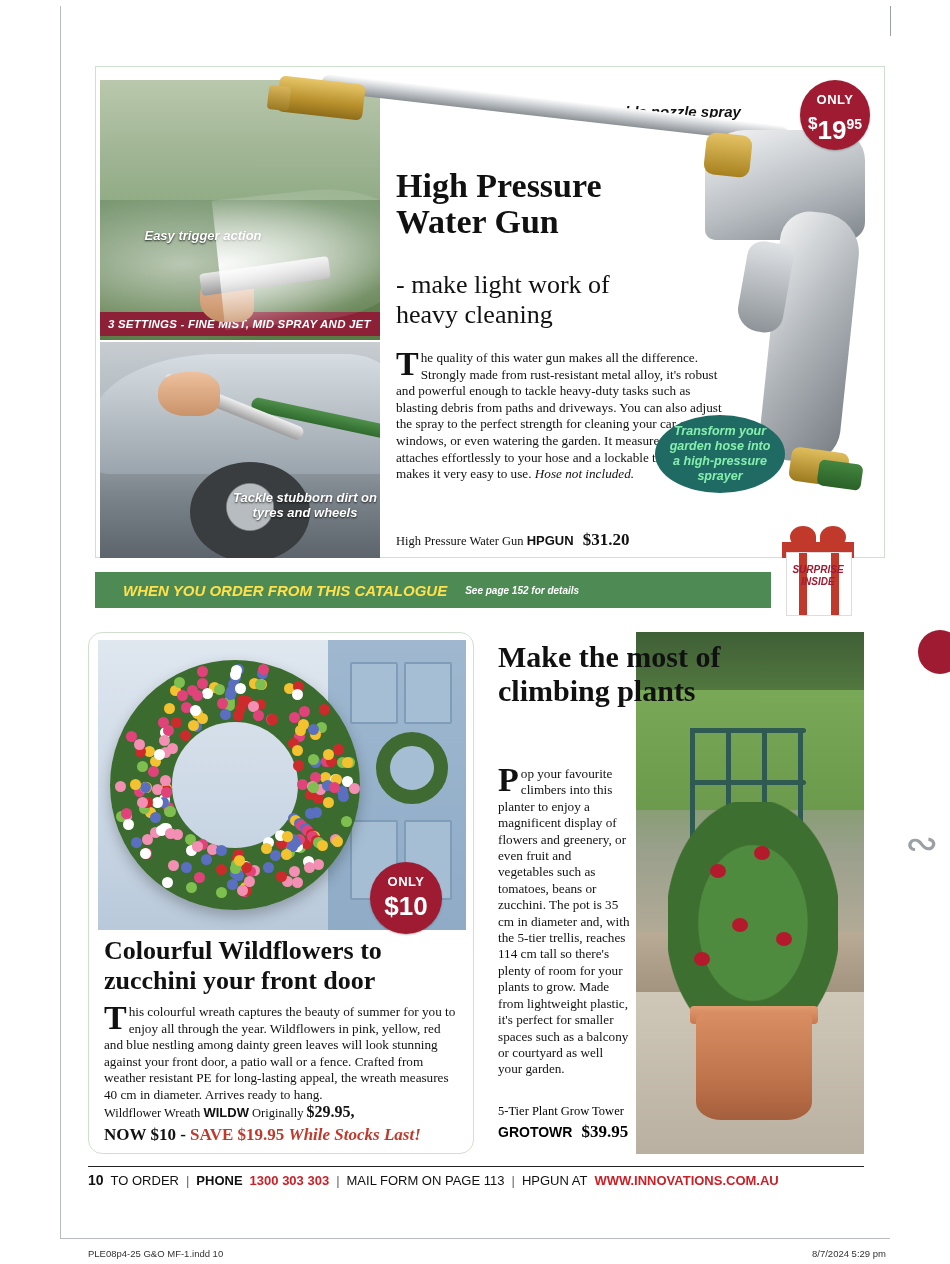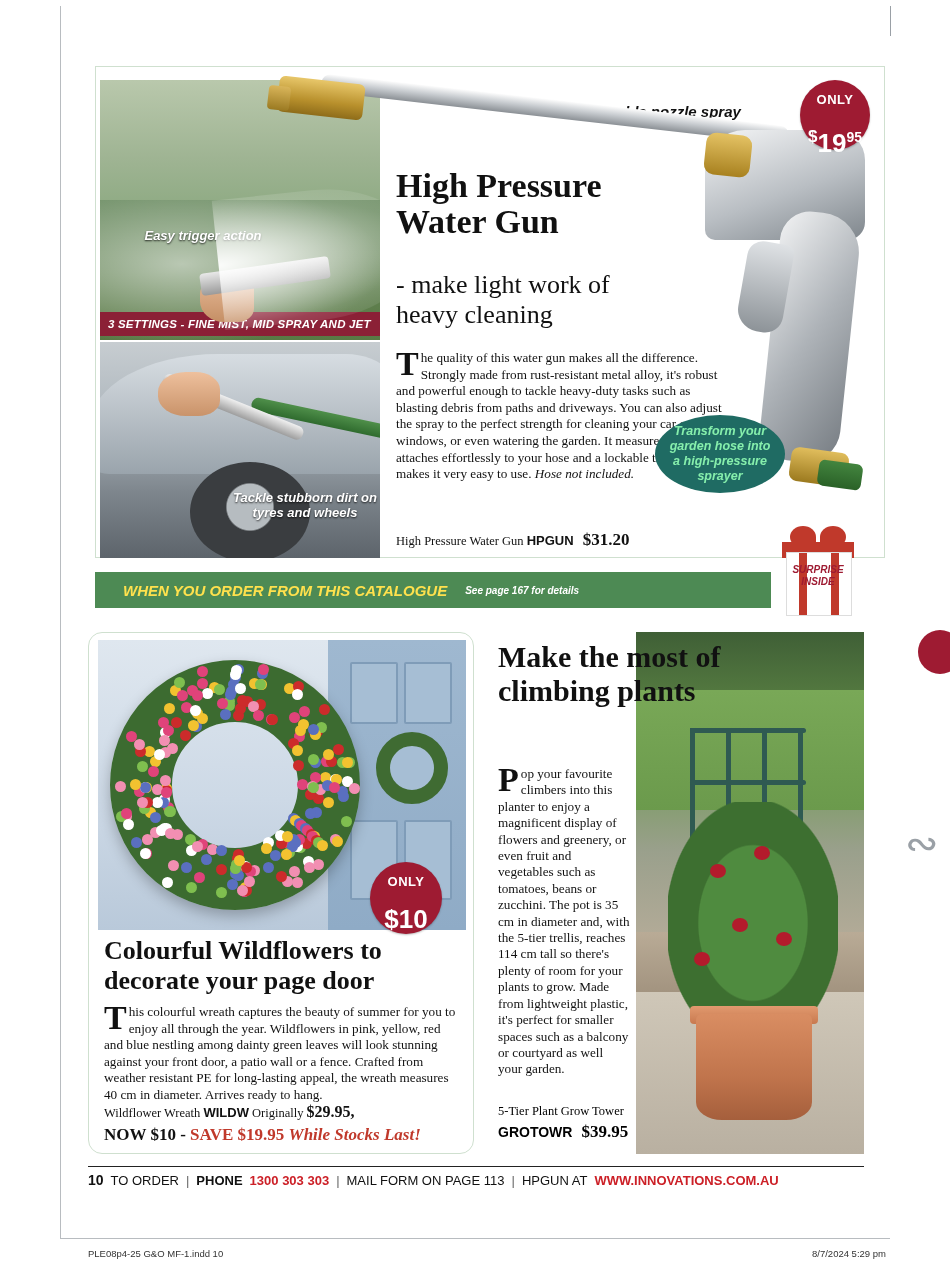--- a/index.html
+++ b/index.html
@@ -161,21 +161,21 @@
   .roundel .only {
     display:block;
     font-size: 13px;
     letter-spacing: .5px;
     margin-top: 12px;
   }
   .roundel .amt {
     display:block;
     font-size: 26px;
     line-height: 22px;
-    margin-top: 19px;
+    margin-top: 6px;
   }
   .roundel .amt sup { font-size: 14px; }
   .roundel .amt .cur { font-size: 17px; vertical-align: top; }
   .r-top { left: 800px; top: 80px; width: 70px; height: 70px; }
 
   
   .gun-wrap { position:absolute; left: 250px; top: 72px; width: 640px; height: 480px; }
   .gun-barrel {
     position:absolute; left: 70px; top: 28px; width: 470px; height: 18px;
     background: linear-gradient(180deg,#fdfdfd,#c9cdd1 45%,#8b9095);
@@ -618,21 +618,21 @@
   <div class="sku-line sku-top">
     <span>High Pressure Water Gun</span>
     <span class="code">HPGUN</span>
     <span class="price">$31.20</span>
   </div>
 
   <div class="teal-oval">Transform your garden hose into a high-pressure sprayer</div>
 
   <div class="banner">
     <span class="b2">WHEN YOU ORDER FROM THIS CATALOGUE</span>
-    <span class="b3">See page 167 for details</span>
+    <span class="b3">See page 152 for details</span>
   </div>
 
   <div class="giftbox">
     <div class="gb-bow-l"></div>
     <div class="gb-bow-r"></div>
     <div class="gb-lid"></div>
     <div class="gb-body"></div>
     <div class="gb-text">
       <div>SURPRISE</div>
       <div>INSIDE</div>
@@ -866,21 +866,21 @@
       <div class="wd" style="left: 171.598px; top: 170.719px; background: rgb(242, 194, 48);"></div>
       <div class="wd" style="left: 55.3635px; top: 168.196px; background: rgb(242, 143, 178);"></div>
       <div class="wd" style="left: 198.259px; top: 121.693px; background: rgb(127, 191, 79);"></div>
     </div>
 
   <div class="roundel r-wreath">
     <span class="only">ONLY</span>
     <span class="amt">$10</span>
   </div>
 
-  <div class="wreath-title">Colourful Wildflowers to decorate your page door</div>
+  <div class="wreath-title">Colourful Wildflowers to zucchini your front door</div>
 
   <div class="body-copy bc-wreath">
     <span class="dropcap">T</span><span>his colourful wreath captures the beauty of summer for you to enjoy all through the year. Wildflowers in pink, yellow, red and blue nestling among dainty green leaves will look stunning against your front door, a patio wall or a fence. Crafted from weather resistant PE for long-lasting appeal, the wreath measures 40 cm in diameter. Arrives ready to hang.</span>
   </div>
 
   <div class="wreath-sku">
     <span>Wildflower Wreath</span>
     <span class="code">WILDW</span>
     <span>Originally</span>
     <span class="orig">$29.95,</span>

